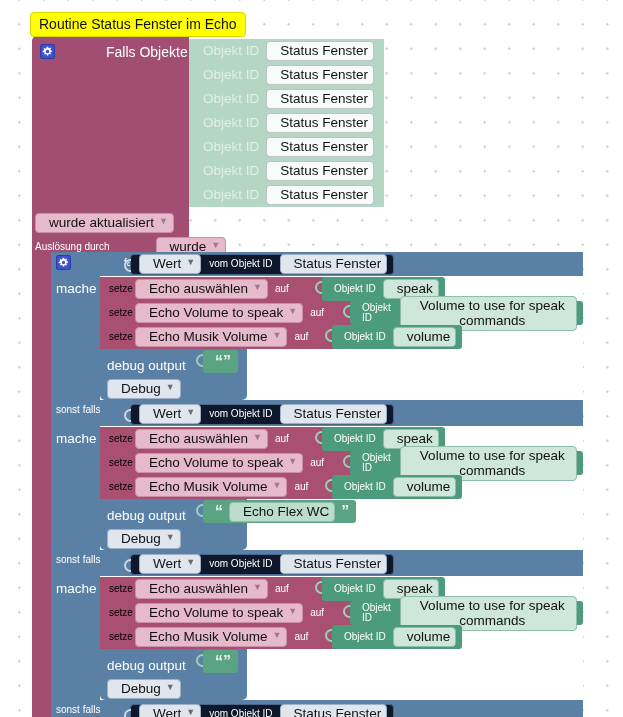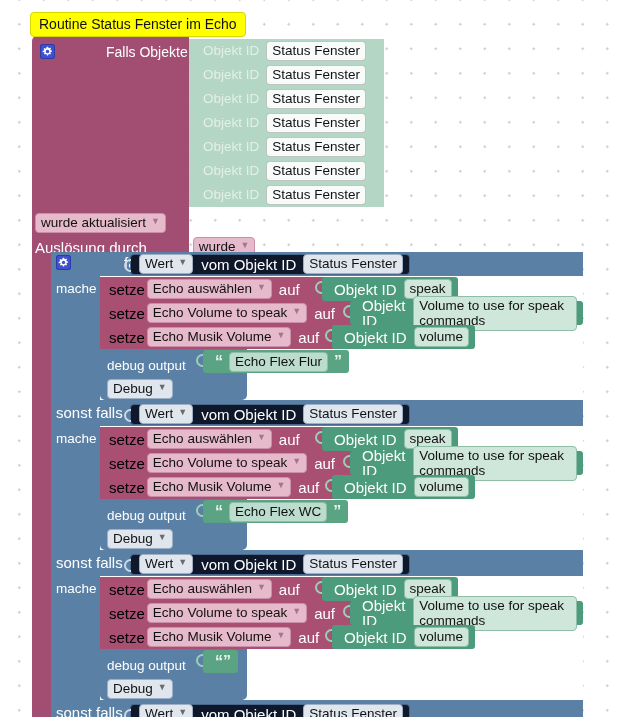--- a/index.html
+++ b/index.html
@@ -13,29 +13,30 @@
     position:relative;
     -webkit-font-smoothing:antialiased;
   }
   .canvas{position:absolute;inset:0;}
 
   
   .blk{position:absolute;box-sizing:border-box;}
   .row{display:flex;align-items:center;white-space:nowrap;gap:40px;}
 
   
-  .lbl{color:#ffffff;font-size:15px;line-height:1;}
+  .lbl{color:#ffffff;font-size:10px;line-height:1;}
   .lbl-dim{color:#e3efe8;font-size:13.5px;line-height:1;}
 
   
   .field{
     display:inline-flex;align-items:center;
-    border-radius:4px;padding:1px 5px 2px 5px;
+    border-radius:4px;padding:1px 5px 2px 13px;
     font-size:13.5px;color:#111111;line-height:15px;
     border:1px solid rgba(0,0,0,.22);
+    text-align:center;
   }
   .f-white{background:#f7fbf9;}
   .f-bluegrey{background:#dfe6ee;border-color:#9fb0c4;}
   .f-pink{background:#e6b9cb;border-color:#c98fab;}
   .f-green{background:#bcdccd;border-color:#8fbda6;}
   .f-green2{background:#cfe6da;border-color:#8fbda6;}
   .caret{display:inline-block;margin-left:5px;color:#6b6b6b;font-size:9px;transform:translateY(-1px);}
   .caret.on-pink{color:#a3768b;}
 
   
@@ -263,21 +264,20 @@
       <span class="plug plug-green"></span>
       <span class="lbl">Objekt ID</span>
       <span class="field f-green2">volume</span>
     </div>
 
     <div class="blk" style="left:49px;top:97px;width:147px;height:26px;background:#5b80a5;"></div>
     <div class="dbgout" style="left:56px;top:106px;">debug output</div>
     <div class="textblk" style="left:152px;top:98px;">
       <span class="plug plug-green"></span>
       <span class="quote">“</span>
-      <span class="field f-green">Echo Flex Flur</span>
       <span class="quote">”</span>
     </div>
     <div class="blk" style="left:49px;top:123px;width:147px;height:25px;background:#5b80a5;border-radius:0 0 5px 5px;"></div>
     <div class="dbgsel" style="left:56px;top:127px;">
       <span class="field f-bluegrey">
         <span>Debug</span>
         <span class="caret">▼</span>
       </span>
     </div>
 

